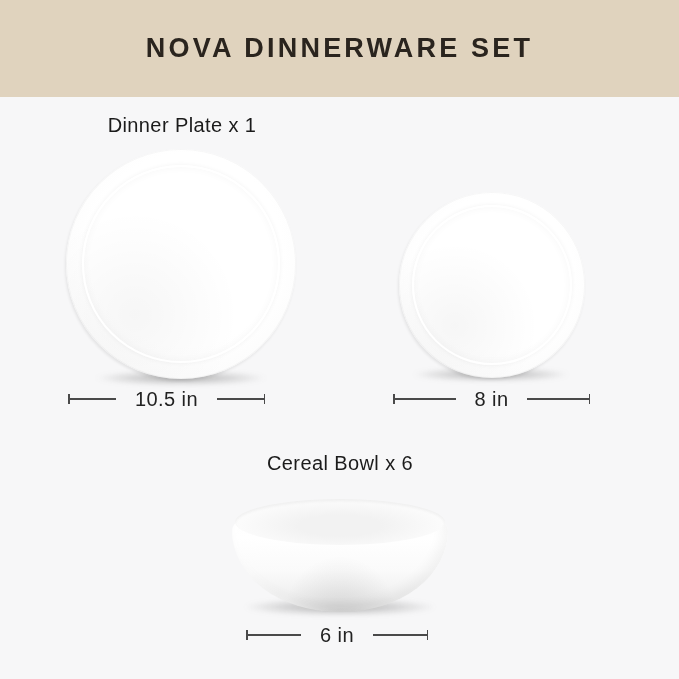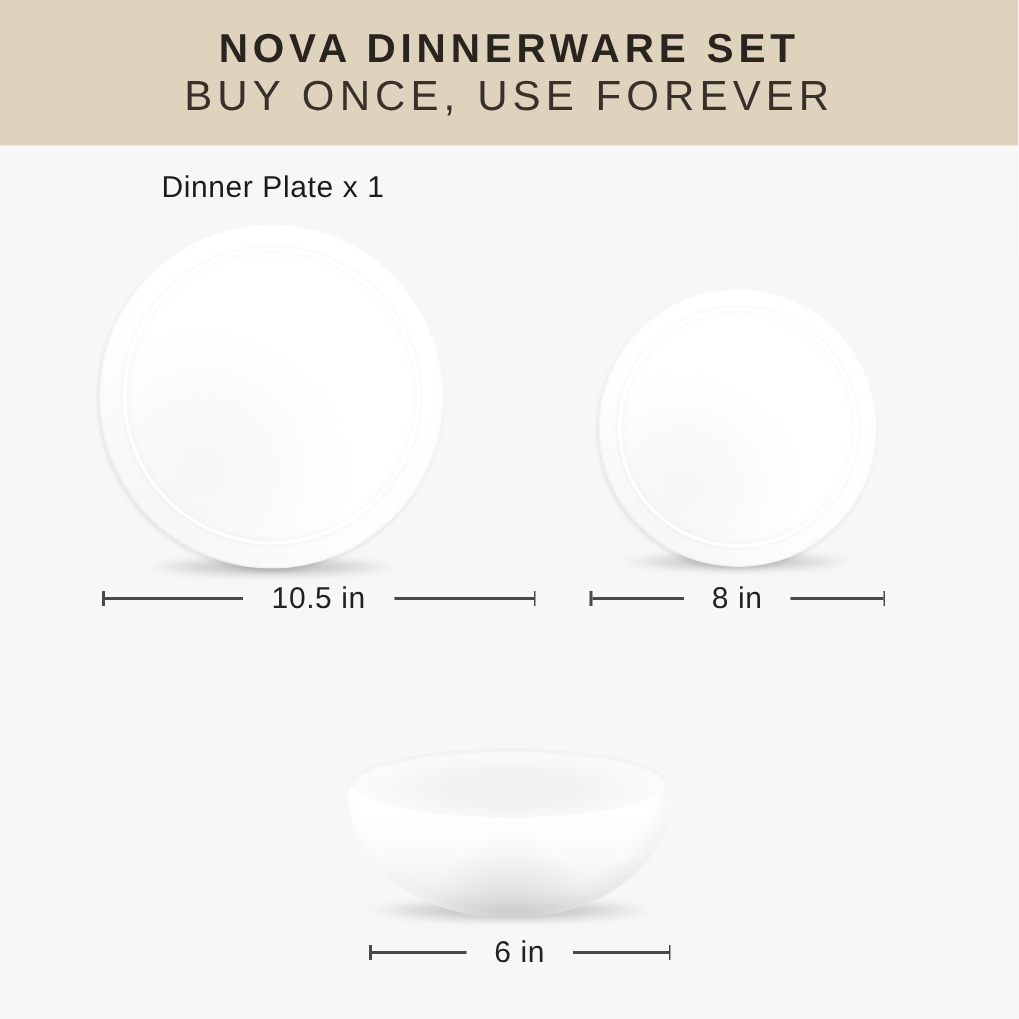--- a/index.html
+++ b/index.html
@@ -125,50 +125,50 @@
     line-height: 1;
   }
 </style>
 </head>
 <body>
 
 <div class="canvas">
 
   <div class="header">
     <div class="title">NOVA DINNERWARE SET</div>
-    <div class="tagline">BUY ONCE, USE FOREVER</div>
   </div>
 
   <div class="item-label" style="left:52px; top:114px;">Dinner Plate x 1</div>
   <div class="soft-shadow" style="left:71px; top:369px; width:220px; height:18px;"></div>
   <div class="plate" style="left:66px; top:149px; width:230px; height:230px;"></div>
-  <div class="dim" style="left:68px; top:389px; width:289px;">
+  <div class="dim" style="left:68px; top:389px; width:197px;">
     <span class="tick"></span>
     <span class="dline"></span>
     <span class="dval">10.5 in</span>
     <span class="dline"></span>
     <span class="tick"></span>
   </div>
 
   <div class="soft-shadow" style="left:390px; top:366px; width:202px; height:17px;"></div>
   <div class="plate" style="left:399px; top:192px; width:186px; height:186px;"></div>
   <div class="dim" style="left:393px; top:389px; width:197px;">
     <span class="tick"></span>
     <span class="dline"></span>
     <span class="dval">8 in</span>
     <span class="dline"></span>
     <span class="tick"></span>
   </div>
 
+  <div class="item-label" style="left:210px; top:452px;">Cereal Bowl x 6</div>
   <div class="soft-shadow" style="left:216px; top:596px; width:248px; height:22px;"></div>
   <div class="bowl" style="left:232px; top:500px; width:216px; height:112px;">
     <div class="bowl-body"></div>
     <div class="bowl-rim"></div>
   </div>
-  <div class="dim" style="left:246px; top:625px; width:201px;">
+  <div class="dim" style="left:246px; top:625px; width:182px;">
     <span class="tick"></span>
     <span class="dline"></span>
     <span class="dval">6 in</span>
     <span class="dline"></span>
     <span class="tick"></span>
   </div>
 
 </div>
 
 </body></html>

